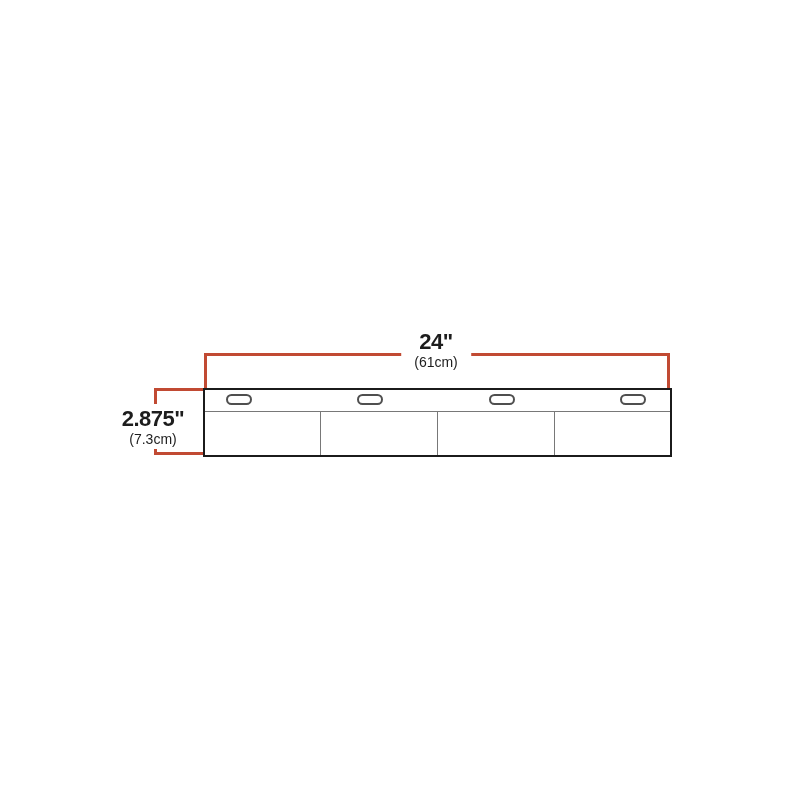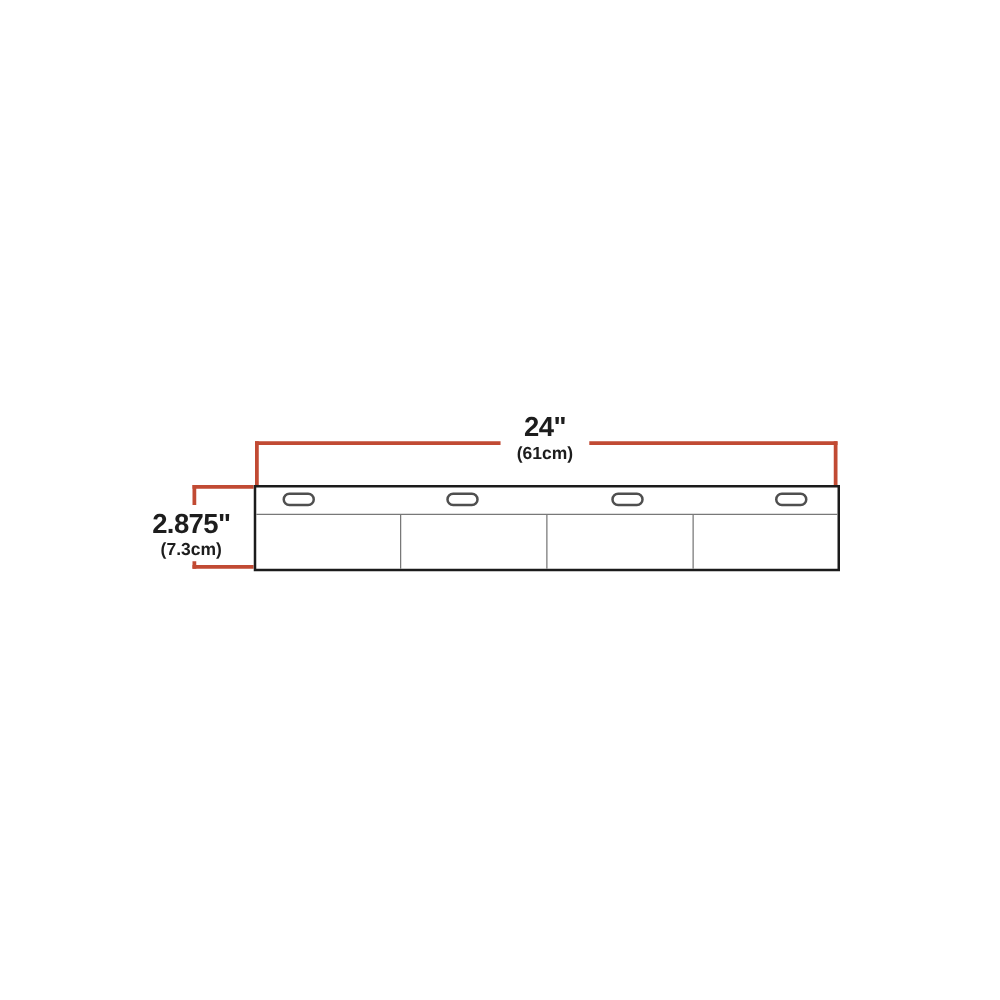--- a/index.html
+++ b/index.html
@@ -54,21 +54,21 @@
   }
   .dim-in {
     font-size: 22px;
     font-weight: bold;
     line-height: 25px;
     letter-spacing: -0.5px;
     white-space: nowrap;
   }
   .dim-cm {
     font-size: 14px;
-    font-weight: bold;
+    font-weight: normal;
     line-height: 16px;
     white-space: nowrap;
   }
 
   
   .product {
     position: absolute;
     left: 203px; top: 388px;
     width: 469px; height: 69px;
     box-sizing: border-box;

